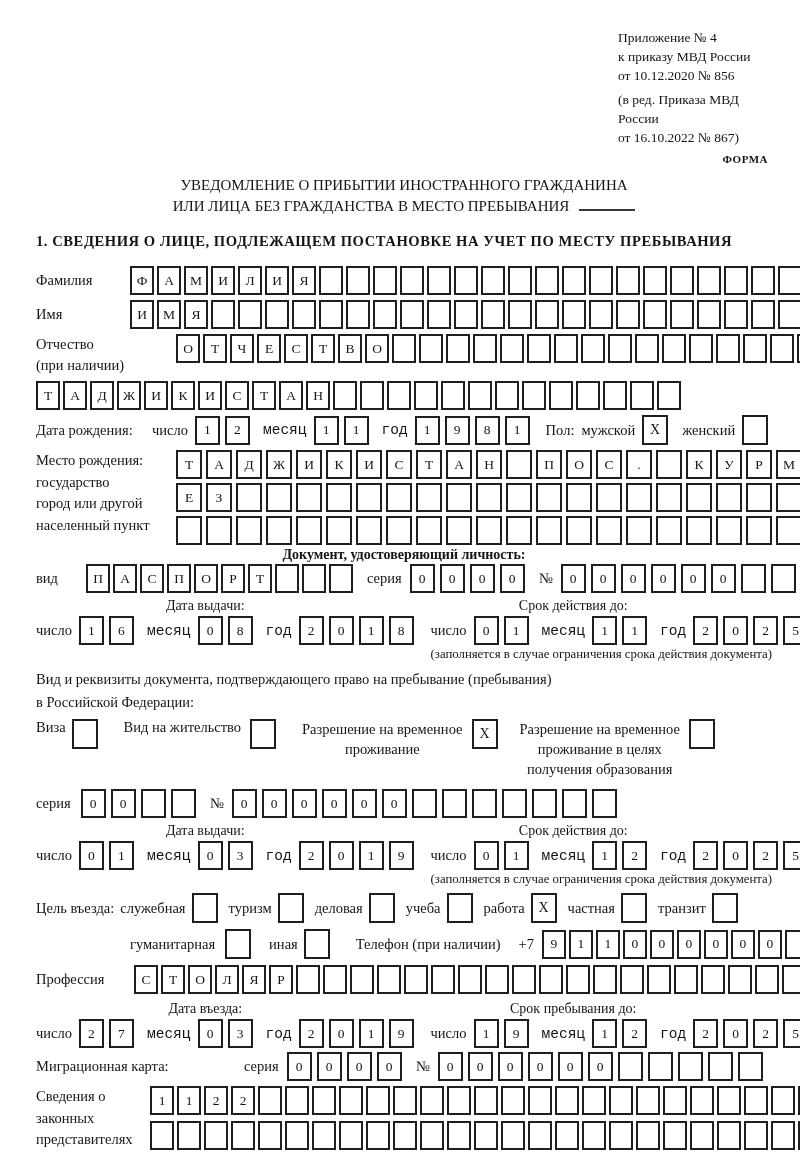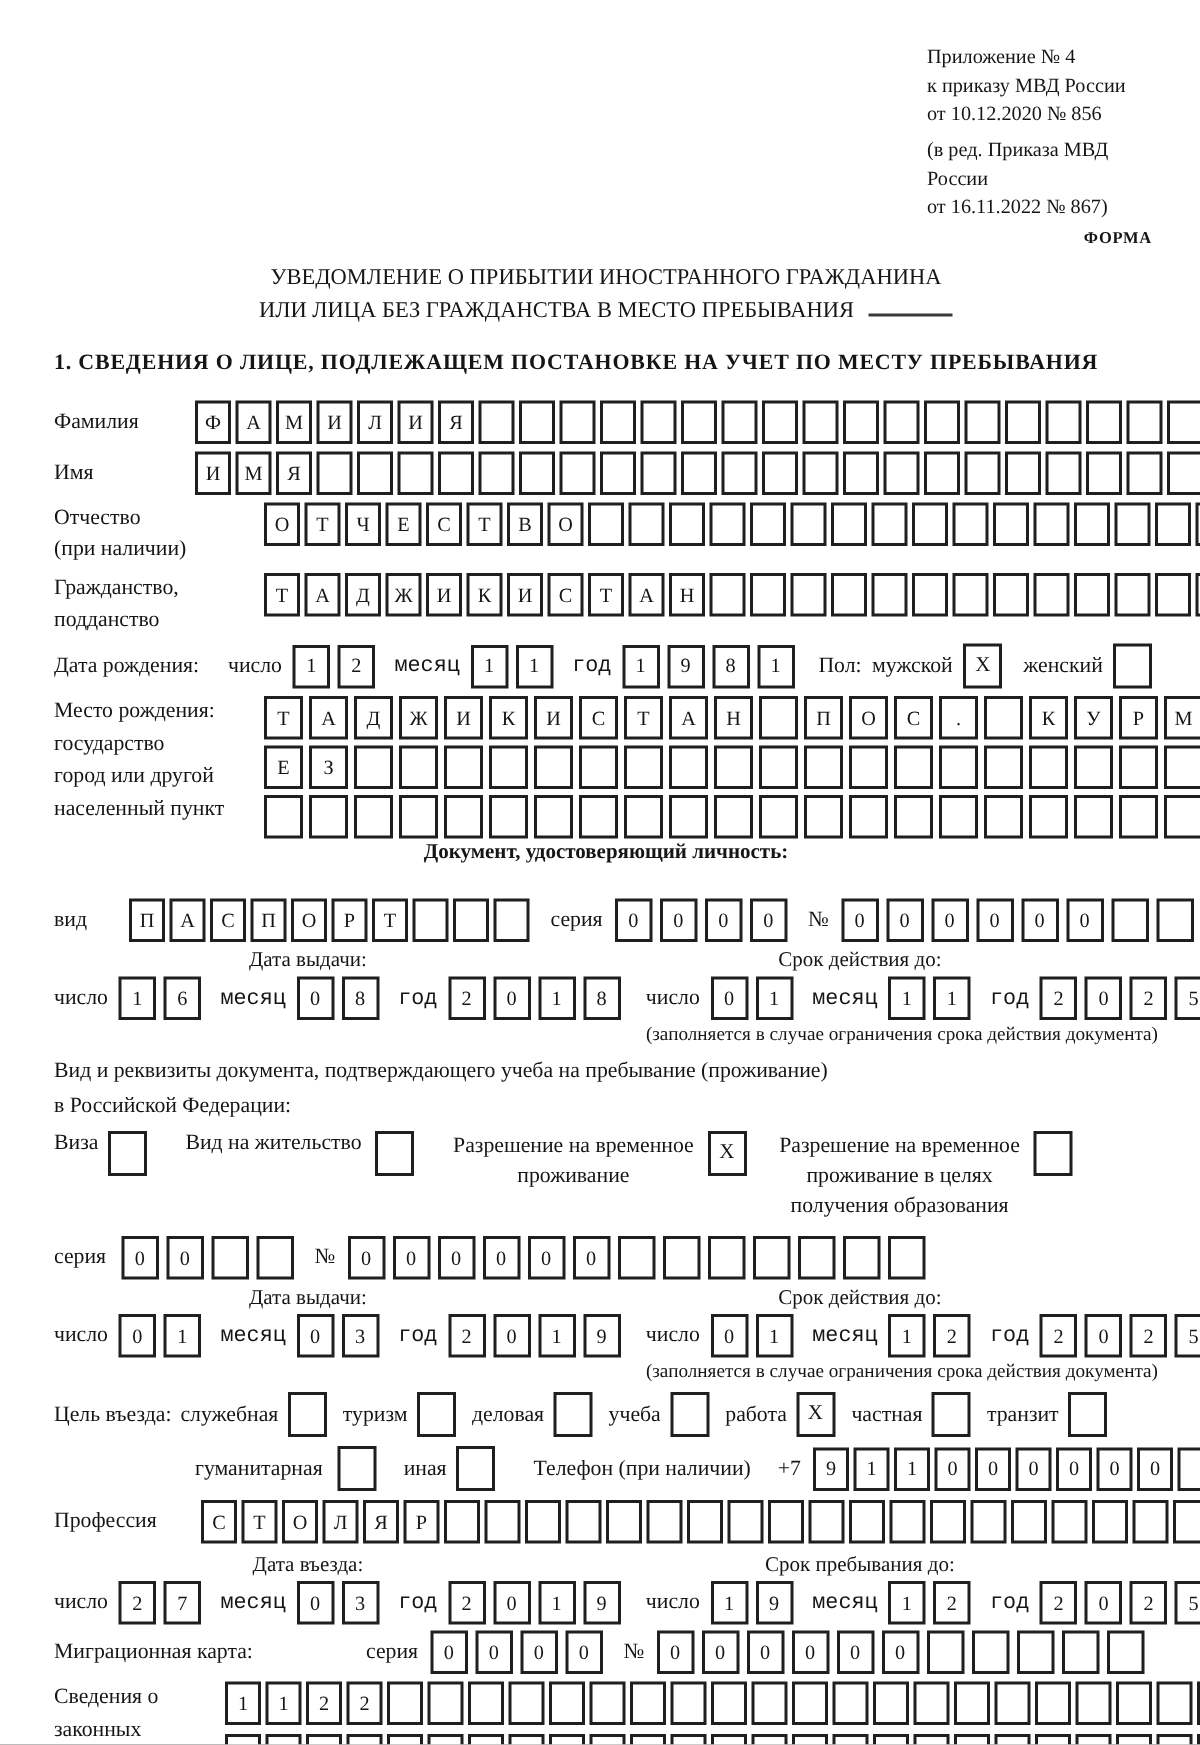--- a/index.html
+++ b/index.html
@@ -34,21 +34,21 @@
   .dblock{margin-bottom:4px;margin-top:2px;}
   .dheads{display:flex;font-size:14px;}
   .dh-l{width:46%;text-align:center;}
   .dh-r{width:54%;text-align:center;}
   .dvals{display:flex;align-items:center;margin-top:2px;font-size:14.5px;}
   .dg-l{width:46%;display:flex;align-items:center;}
   .dg-r{width:54%;display:flex;align-items:center;padding-left:56px;box-sizing:border-box;}
   .dl{margin-right:7px;flex:none;}
   .mlz{margin-left:13px;font-family:Liberation Mono, monospace;}
   .fnote{font-size:12.8px;text-align:right;margin:2px 0 6px;}
-  .center-b{text-align:center;font-weight:700;font-size:14px;margin:2px 0 22px;}
+  .center-b{text-align:center;font-weight:700;font-size:14px;margin:2px 0 1px;}
   .intro{font-size:14.5px;line-height:23px;margin-top:4px;}
   
   .vrow{display:flex;align-items:flex-start;margin:5px 0 10px;font-size:14.5px;}
   .vopt{display:flex;align-items:flex-start;}
   .vlines{text-align:center;line-height:20px;}
   .vbox{margin-left:9px;}
   .ml26{margin-left:26px}.ml22{margin-left:22px}
   
   .crow{display:flex;align-items:center;font-size:14.5px;margin-bottom:6px;}
   .cl{margin:0 6px 0 11px;flex:none;text-align:center;}
@@ -60,21 +60,21 @@
 <body>
 
 <div class="page">
 
   <div class="appendix">
     <div>Приложение № 4</div>
     <div>к приказу МВД России</div>
     <div>от 10.12.2020 № 856</div>
     <div class="edition">
       <div>(в ред. Приказа МВД России</div>
-      <div>от 16.11.2022 № 867)</div>
+      <div>от 16.10.2022 № 867)</div>
     </div>
   </div>
 
   <div class="forma">ФОРМА</div>
 
   <div class="title">
     <div>УВЕДОМЛЕНИЕ О ПРИБЫТИИ ИНОСТРАННОГО ГРАЖДАНИНА</div>
     <div><span>ИЛИ ЛИЦА БЕЗ ГРАЖДАНСТВА В МЕСТО ПРЕБЫВАНИЯ</span><span class="uline"></span></div>
   </div>
 
@@ -171,24 +171,20 @@
           <div class="cell"></div>
           <div class="cell"></div>
           <div class="cell"></div>
           <div class="cell"></div>
           <div class="cell"></div>
           <div class="cell"></div>
         </div>
     </div>
 
     <div class="frow fs">
-      <div class="lbl2">
-        <div>Гражданство,</div>
-        <div>подданство</div>
-      </div>
       <div class="cells">
           <div class="cell">Т</div>
           <div class="cell">А</div>
           <div class="cell">Д</div>
           <div class="cell">Ж</div>
           <div class="cell">И</div>
           <div class="cell">К</div>
           <div class="cell">И</div>
           <div class="cell">С</div>
           <div class="cell">Т</div>
@@ -394,21 +390,21 @@
               <div class="cell">0</div>
               <div class="cell">2</div>
               <div class="cell">5</div>
             </div>
         </div>
       </div>
       <div class="fnote">(заполняется в случае ограничения срока действия документа)</div>
     </div>
 
     <div class="intro">
-      <div>Вид и реквизиты документа, подтверждающего учеба на пребывание (проживание)</div>
+      <div>Вид и реквизиты документа, подтверждающего право на пребывание (пребывания)</div>
       <div>в Российской Федерации:</div>
     </div>
 
     <div class="vrow">
       <div class="vopt">
         <span>Виза</span>
         <span class="box vbox" style="margin-left:6px"></span>
       </div>
       <div class="vopt ml26">
         <span>Вид на жительство</span>

